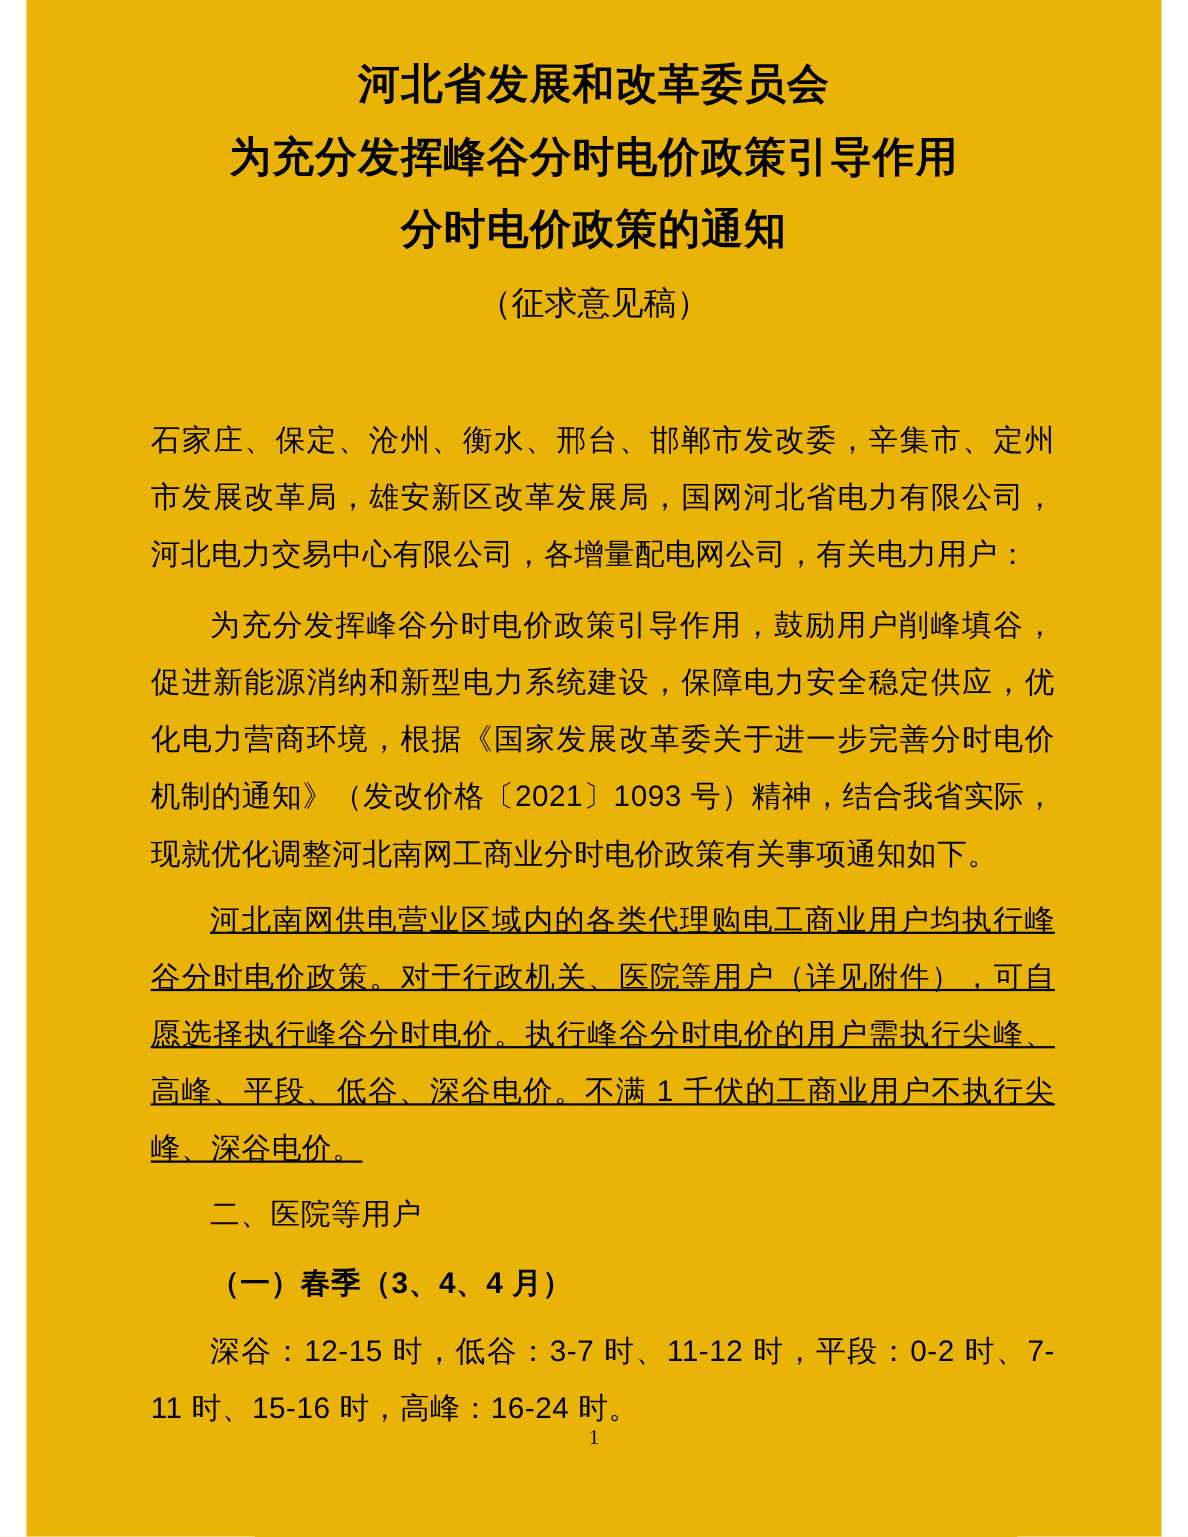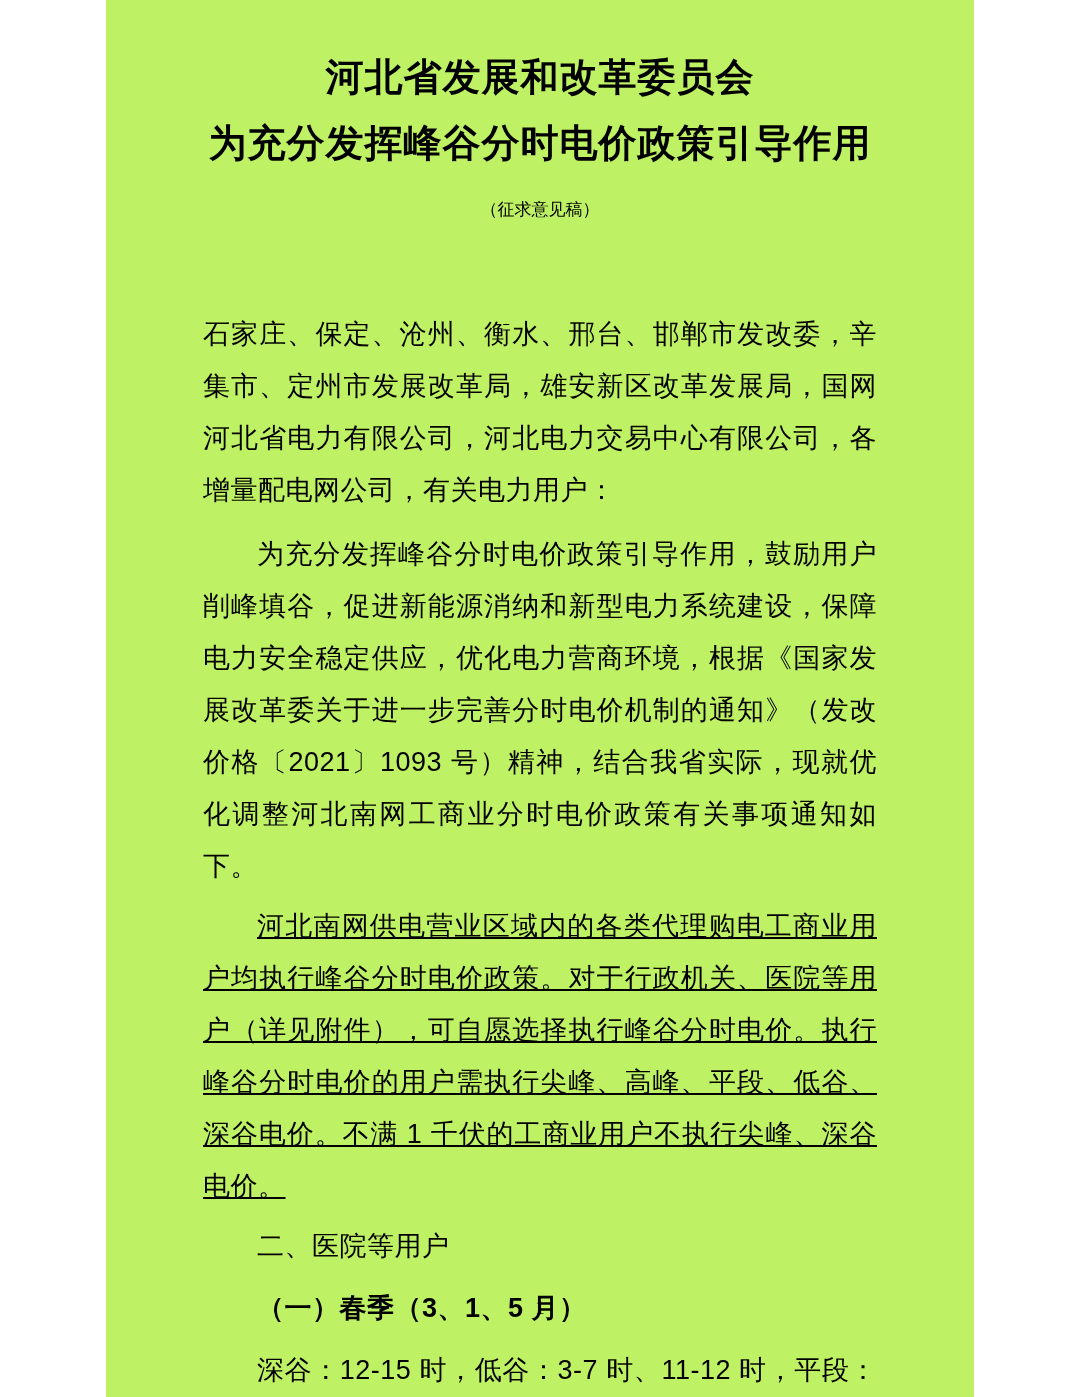--- a/index.html
+++ b/index.html
@@ -2,50 +2,51 @@
 <html><head>
 <meta charset="utf-8">
 <style>
   html, body {
     margin: 0;
     padding: 0;
     background: #ffffff;
   }
   .page {
     position: relative;
-    width: 868px;
+    width: 1032px;
     height: 1397px;
     margin: 0 auto;
-    background: #bef264;
+    background: #eab308;
     color: #000000;
     font-family: "Liberation Sans", "DejaVu Sans", sans-serif;
     overflow: hidden;
     box-sizing: border-box;
   }
   .content {
     padding: 44px 97px 0 97px;
   }
   .doc-title-line {
     font-size: 38px;
     font-weight: 700;
     line-height: 66px;
     text-align: center;
     letter-spacing: 1px;
   }
   .doc-subtitle {
-    font-size: 17px;
+    font-size: 30px;
     line-height: 40px;
     text-align: center;
     margin-top: 14px;
   }
   .para {
     font-size: 27px;
     line-height: 52px;
     text-align: justify;
     letter-spacing: 0.5px;
+    margin-left: 16px;
   }
   .indent {
     text-indent: 2em;
   }
   .salutation   { margin-top: 78px; }
   .intro        { margin-top: 12px; }
   .sec-heading  { margin-top: 8px; }
   .sec1-body    { margin-top: 8px; text-decoration: underline; }
   .sub-heading  { margin-top: 10px; font-weight: 700; }
   .spring-body  { margin-top: 10px; }
@@ -61,32 +62,33 @@
   }
 </style>
 </head>
 <body>
 
 <div class="page">
   <div class="content">
 
     <div class="doc-title-line">河北省发展和改革委员会</div>
     <div class="doc-title-line">为充分发挥峰谷分时电价政策引导作用</div>
+    <div class="doc-title-line">分时电价政策的通知</div>
 
     <div class="doc-subtitle">（征求意见稿）</div>
 
     <div class="para salutation">石家庄、保定、沧州、衡水、邢台、邯郸市发改委，辛集市、定州市发展改革局，雄安新区改革发展局，国网河北省电力有限公司，河北电力交易中心有限公司，各增量配电网公司，有关电力用户：</div>
 
     <div class="para indent intro">为充分发挥峰谷分时电价政策引导作用，鼓励用户削峰填谷，促进新能源消纳和新型电力系统建设，保障电力安全稳定供应，优化电力营商环境，根据《国家发展改革委关于进一步完善分时电价机制的通知》（发改价格〔2021〕1093 号）精神，结合我省实际，现就优化调整河北南网工商业分时电价政策有关事项通知如下。</div>
 
 
     <div class="para indent sec1-body">河北南网供电营业区域内的各类代理购电工商业用户均执行峰谷分时电价政策。对于行政机关、医院等用户（详见附件），可自愿选择执行峰谷分时电价。执行峰谷分时电价的用户需执行尖峰、高峰、平段、低谷、深谷电价。不满 1 千伏的工商业用户不执行尖峰、深谷电价。</div>
 
     <div class="para indent sec-heading">二、医院等用户</div>
 
-    <div class="para indent sub-heading">（一）春季（3、1、5 月）</div>
+    <div class="para indent sub-heading">（一）春季（3、4、4 月）</div>
 
     <div class="para indent spring-body">深谷：12-15 时，低谷：3-7 时、11-12 时，平段：0-2 时、7-11 时、15-16 时，高峰：16-24 时。</div>
 
   </div>
 
   <div class="page-number">1</div>
 </div>
 
 </body></html>

